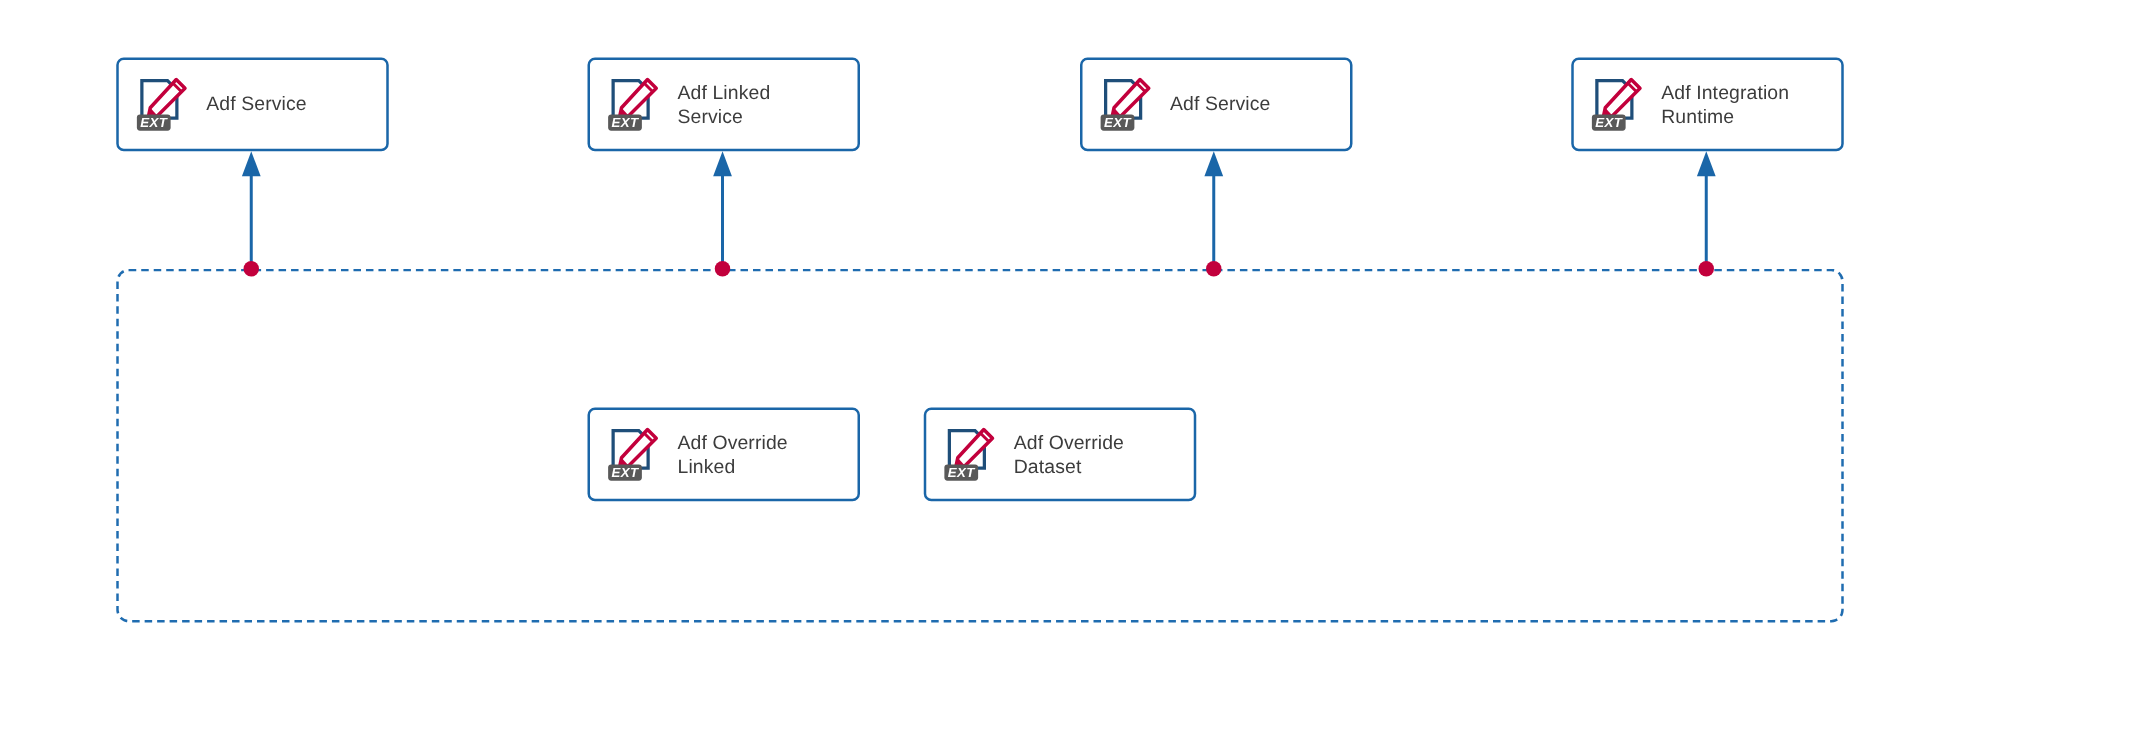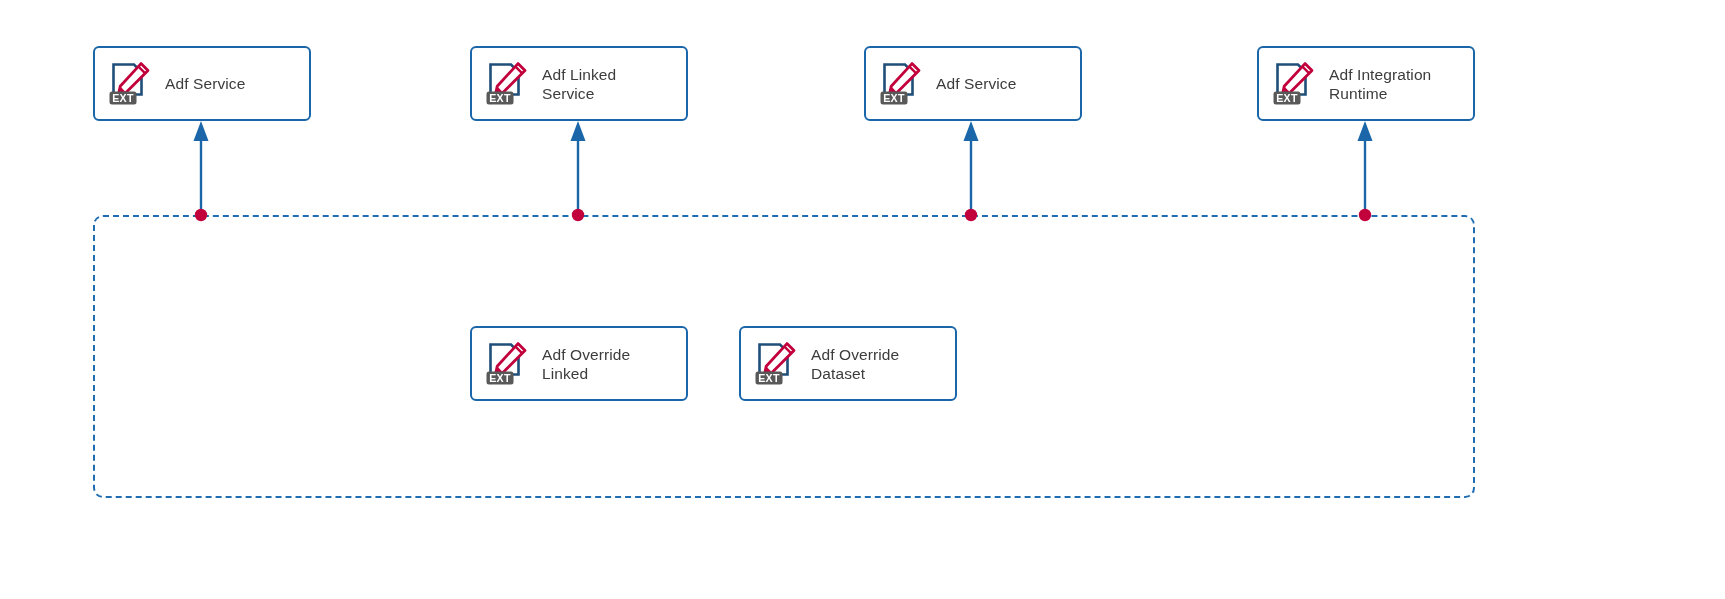--- a/index.html
+++ b/index.html
@@ -47,20 +47,21 @@
     display: flex;
     align-items: center;
     padding: 0 10px 0 12px;
   }
   .node-icon {
     flex: 0 0 auto;
     width: 46px;
     height: 46px;
     position: relative;
     margin-right: 12px;
+    font-style: italic;
   }
   .node-icon svg {
     display: block;
     width: 46px;
     height: 46px;
   }
   .node-label {
     font-size: 15.5px;
     line-height: 19px;
     color: #3c3c3c;

